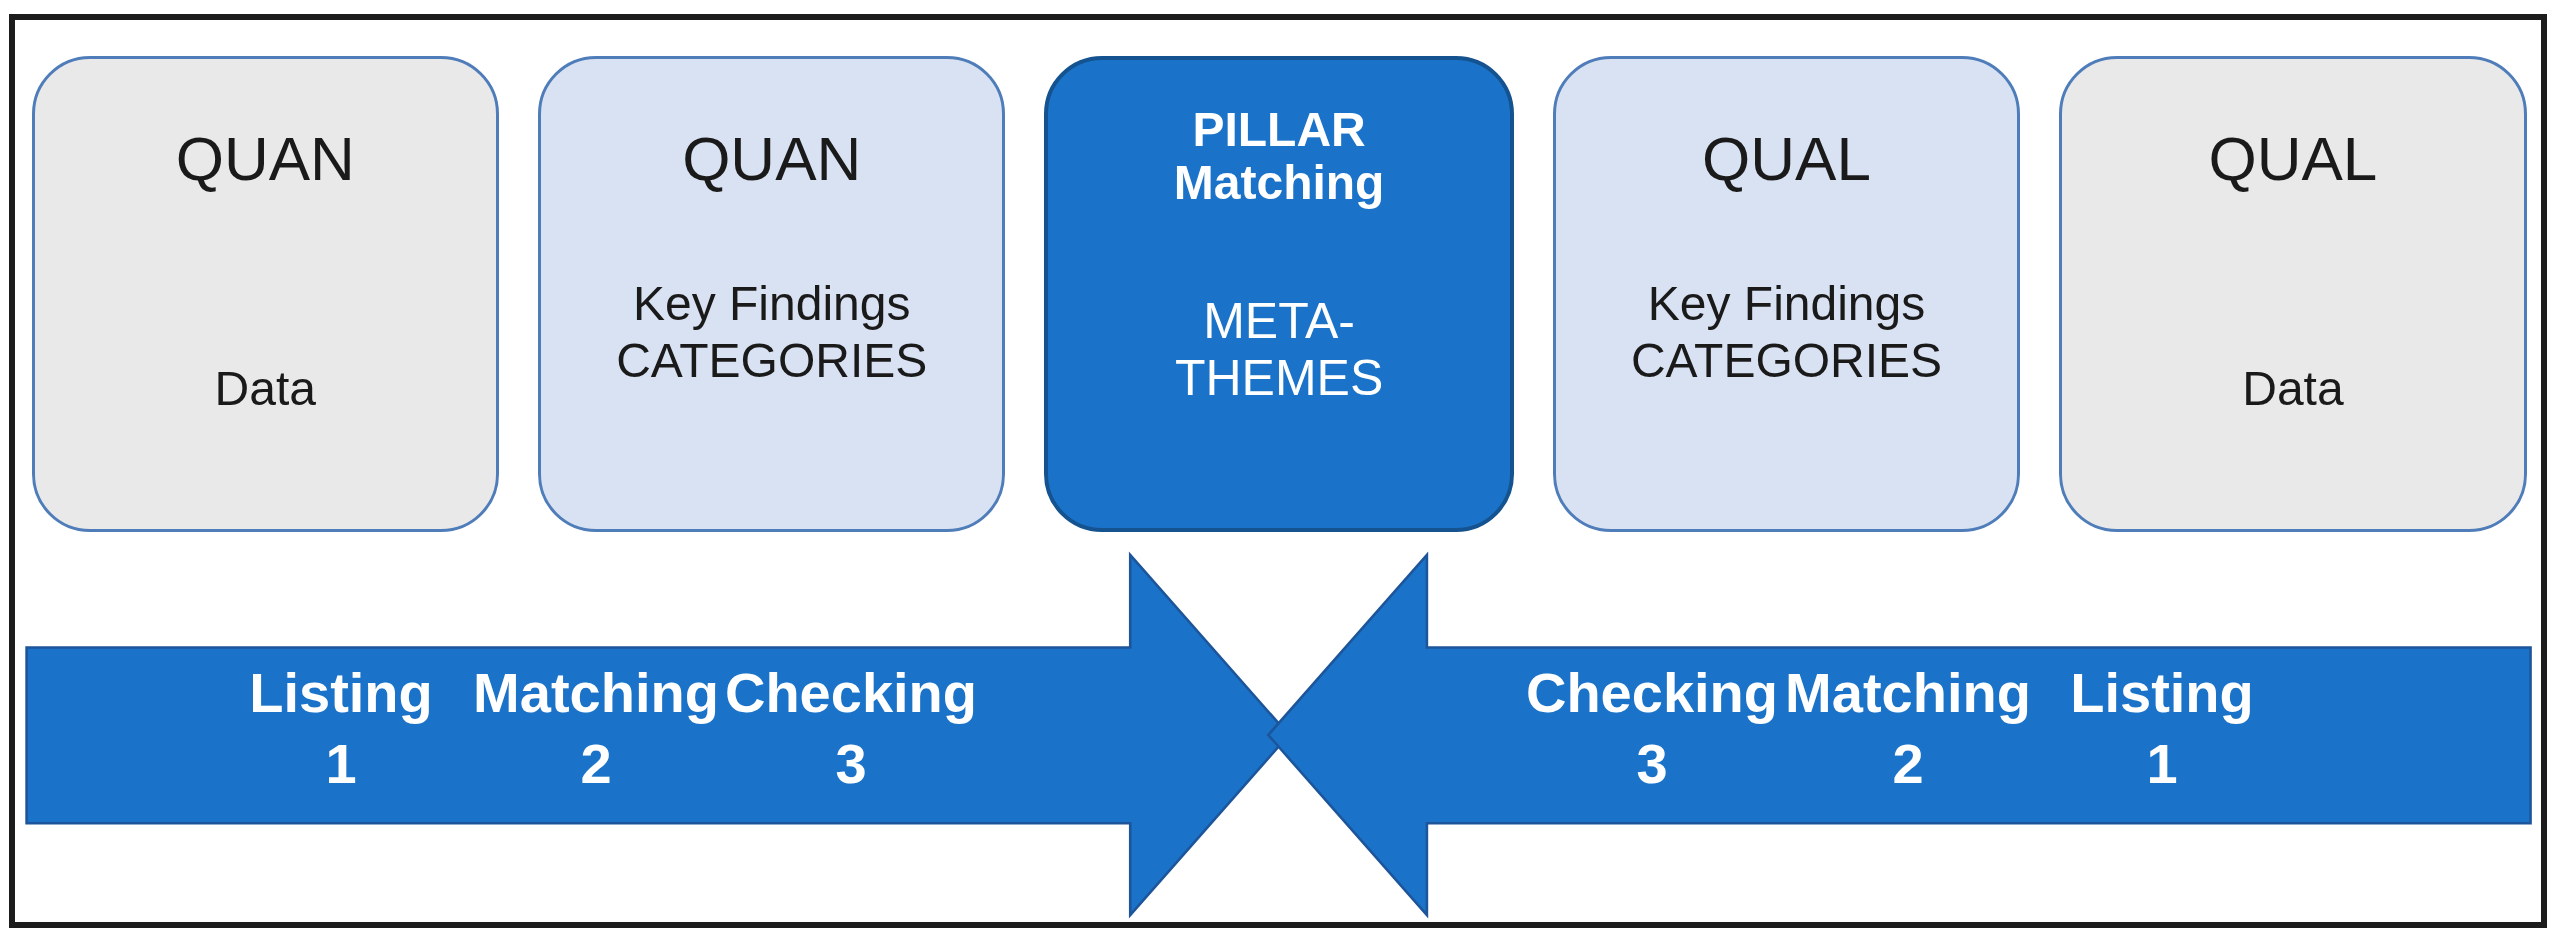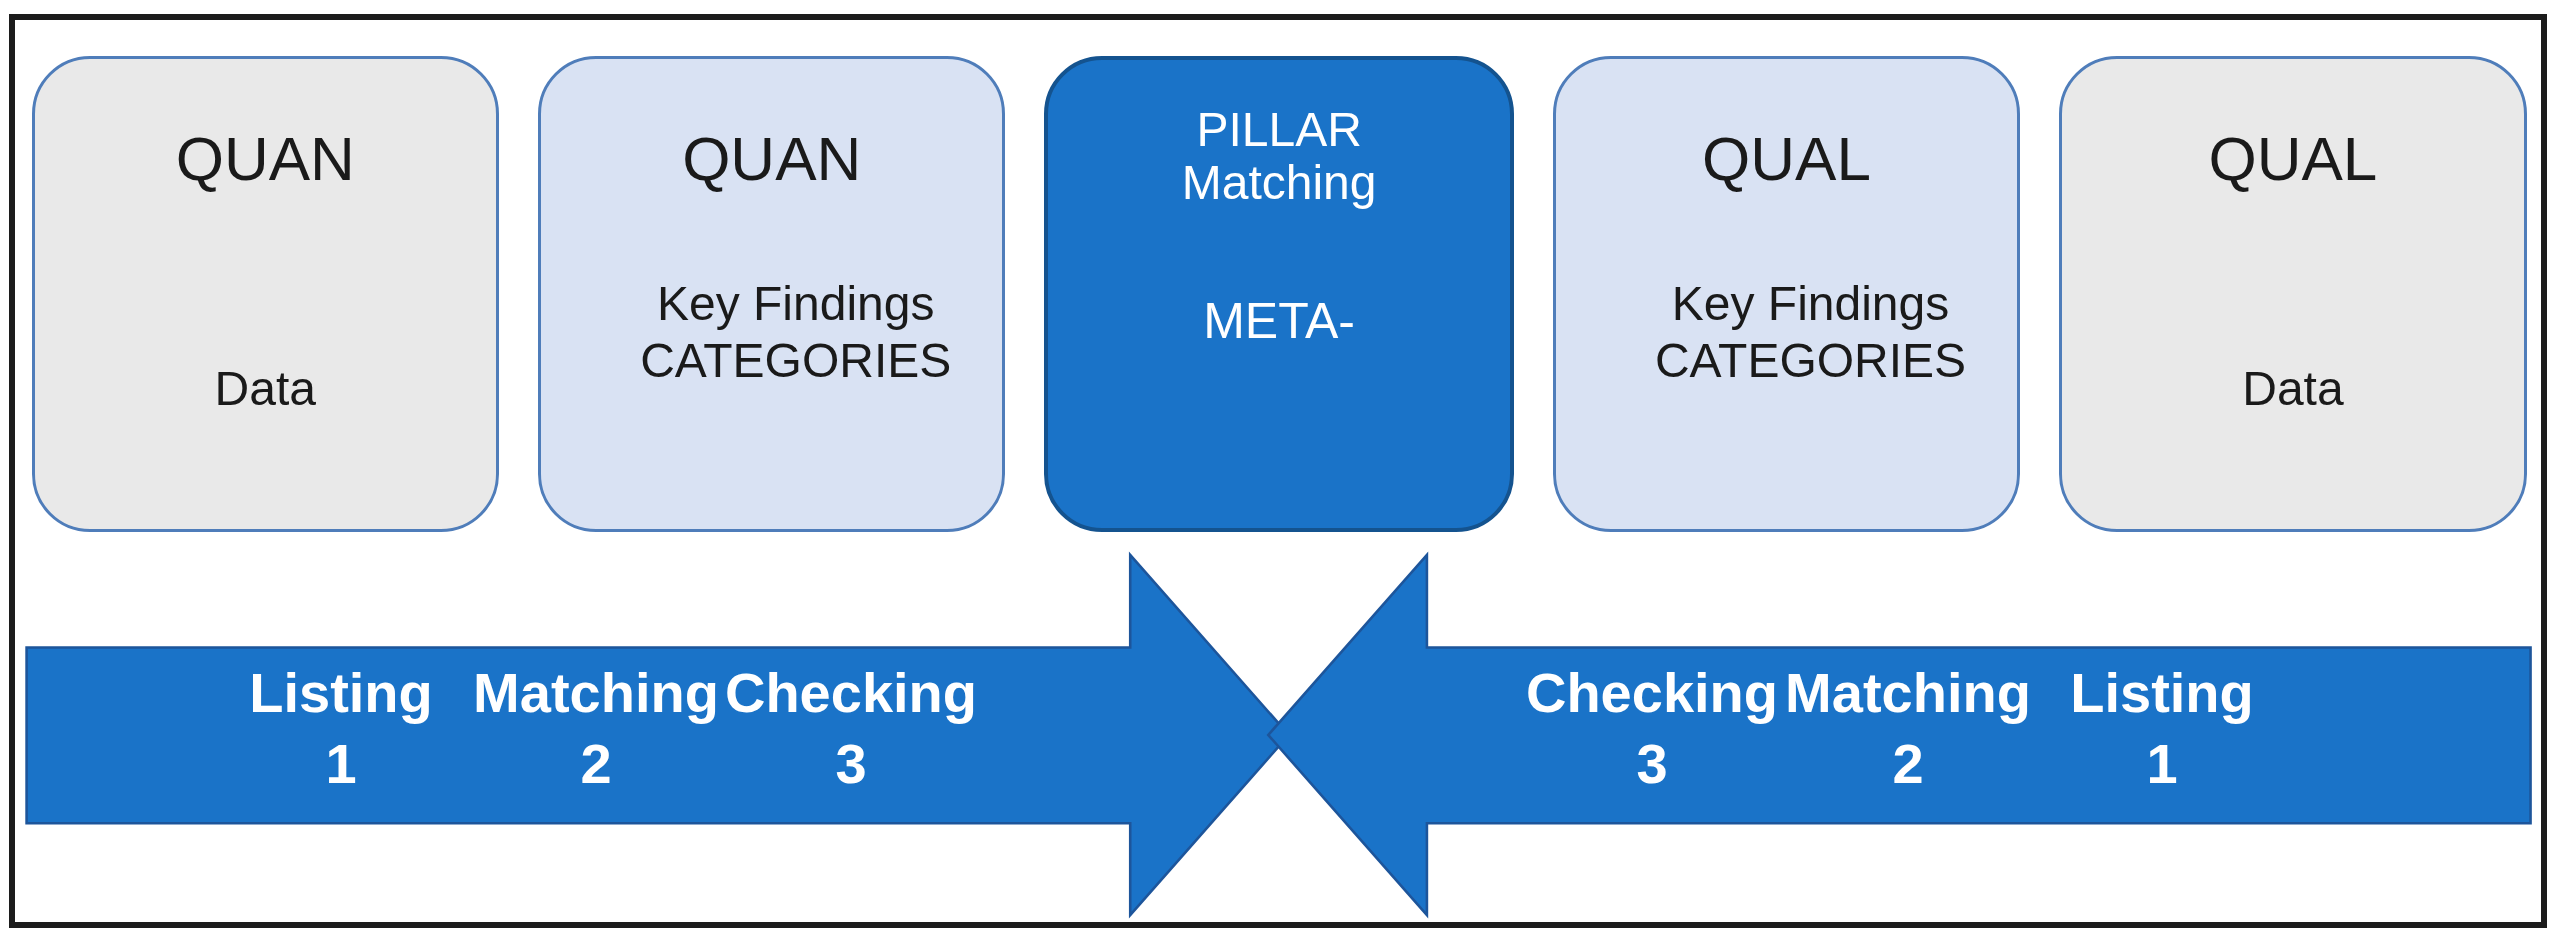--- a/index.html
+++ b/index.html
@@ -38,25 +38,25 @@
     position:absolute;left:0;top:64px;width:100%;
     text-align:center;color:#1a1a1a;
     font-size:62px;line-height:72px;font-weight:400;
   }
   .box-sub{
     position:absolute;left:0;width:100%;
     text-align:center;color:#1a1a1a;
     font-size:48px;line-height:57px;font-weight:400;
   }
   .sub-single{top:273px;margin-top:28px;}
-  .sub-double{top:216px;margin-left:24px;}
+  .sub-double{top:216px;}
   .darkblue .dk-title{
     position:absolute;left:0;top:43px;width:100%;
     text-align:center;color:#ffffff;
-    font-size:48px;line-height:53px;font-weight:400;
+    font-size:48px;line-height:53px;font-weight:700;
   }
   .darkblue .dk-sub{
     position:absolute;left:0;top:233px;width:100%;
     text-align:center;color:#ffffff;
     font-size:50px;line-height:57px;font-weight:400;
   }
   .tline{display:block;}
   .arrow-layer{
     position:absolute;left:0;top:0;width:2576px;height:952px;
     pointer-events:none;
@@ -96,20 +96,21 @@
         </div>
       </div>
 
       <div class="box darkblue">
         <div class="dk-title">
           <span class="tline">PILLAR</span>
           <span class="tline">Matching</span>
         </div>
         <div class="dk-sub">
           <span class="tline">META-</span>
+          <span class="tline">THEMES</span>
         </div>
       </div>
 
       <div class="box lightblue">
         <div class="box-title">QUAL</div>
         <div class="box-sub sub-double">
           <span class="tline">Key Findings</span>
           <span class="tline">CATEGORIES</span>
         </div>
       </div>

